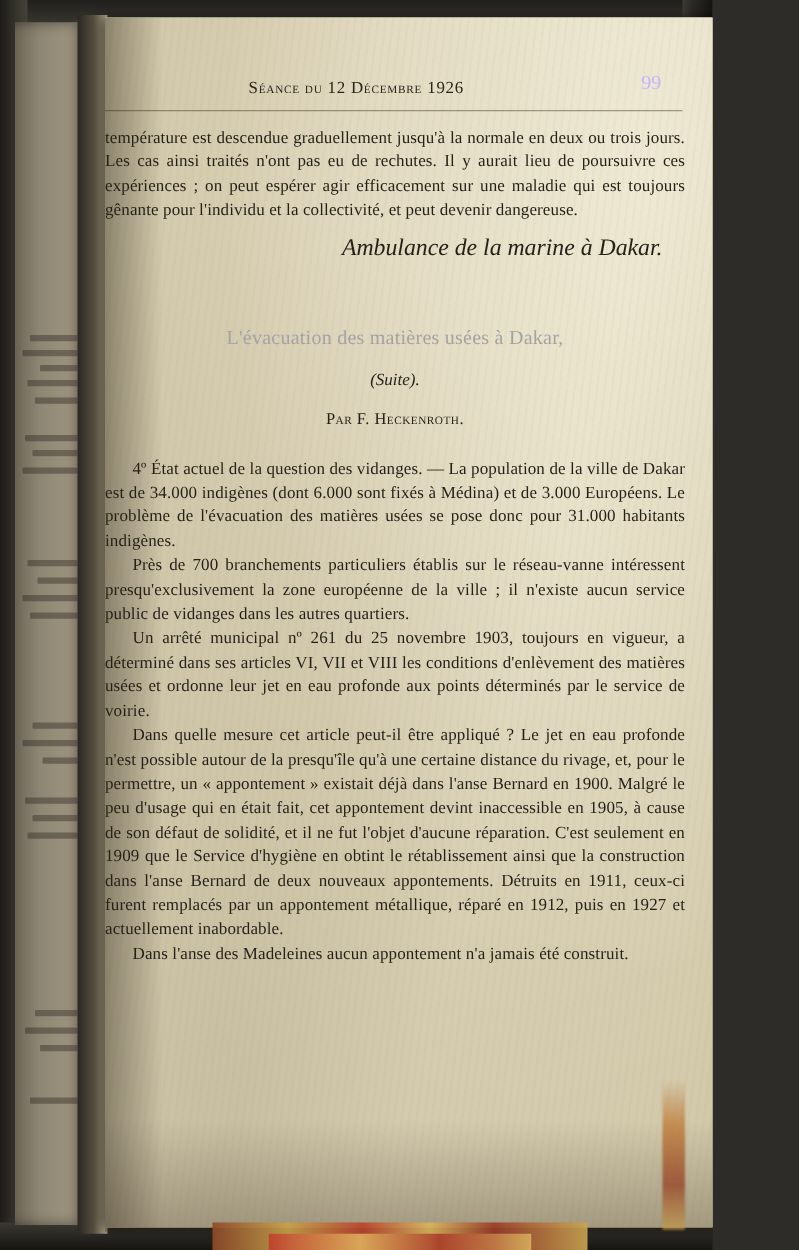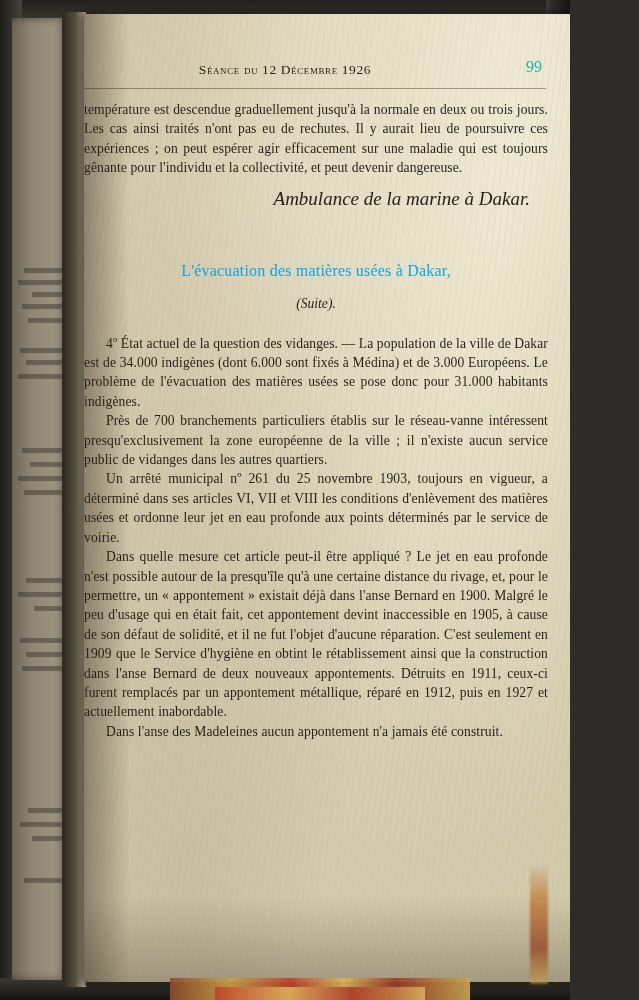--- a/index.html
+++ b/index.html
@@ -117,23 +117,23 @@
     position: absolute;
     left: 0; right: 0; top: 62px;
     text-align: center;
     font-variant: small-caps;
     font-size: 13.5px;
     letter-spacing: 0.6px;
     color: #2a2418;
   }
   .page-number {
     position: absolute;
-    right: 28px; top: 58px;
+    right: 41px; top: 58px;
     font-size: 16px;
-    color: #14b8a6;
+    color: #c4b5fd;
   }
   .rule {
     position: absolute;
     left: 84px; right: 24px; top: 88px;
     height: 1px;
     background: rgba(60,50,34,0.45);
   }
   .col {
     position: absolute;
     left: 84px;
@@ -157,21 +157,21 @@
     padding-right: 18px;
     font-style: italic;
     font-size: 19px;
     color: #241f17;
   }
   .article-title {
     margin-top: 52px;
     text-align: center;
     font-size: 16px;
     letter-spacing: 0.2px;
-    color: #0ea5e9;
+    color: #a3a3a3;
   }
   .suite {
     margin-top: 16px;
     text-align: center;
     font-style: italic;
     font-size: 13.6px;
   }
   .byline {
     margin-top: 15px;
     text-align: center;
@@ -256,20 +256,21 @@
     <div class="rule"></div>
 
     <div class="col">
 
       <p class="noindent">température est descendue graduellement jusqu'à la normale en deux ou trois jours. Les cas ainsi traités n'ont pas eu de rechutes. Il y aurait lieu de poursuivre ces expériences ; on peut espérer agir efficacement sur une maladie qui est toujours gênante pour l'individu et la collectivité, et peut devenir dangereuse.</p>
 
       <div class="attrib">Ambulance de la marine à Dakar.</div>
 
       <div class="article-title">L'évacuation des matières usées à Dakar,</div>
       <div class="suite">(Suite).</div>
+      <div class="byline">Par F. Heckenroth.</div>
 
       <div class="body-start"></div>
       <p class="indent">4º État actuel de la question des vidanges. — La population de la ville de Dakar est de 34.000 indigènes (dont 6.000 sont fixés à Médina) et de 3.000 Européens. Le problème de l'évacuation des matières usées se pose donc pour 31.000 habitants indigènes.</p>
       <p class="indent">Près de 700 branchements particuliers établis sur le réseau-vanne intéressent presqu'exclusivement la zone européenne de la ville ; il n'existe aucun service public de vidanges dans les autres quartiers.</p>
       <p class="indent">Un arrêté municipal nº 261 du 25 novembre 1903, toujours en vigueur, a déterminé dans ses articles VI, VII et VIII les conditions d'enlèvement des matières usées et ordonne leur jet en eau profonde aux points déterminés par le service de voirie.</p>
       <p class="indent">Dans quelle mesure cet article peut-il être appliqué ? Le jet en eau profonde n'est possible autour de la presqu'île qu'à une certaine distance du rivage, et, pour le permettre, un « appontement » existait déjà dans l'anse Bernard en 1900. Malgré le peu d'usage qui en était fait, cet appontement devint inaccessible en 1905, à cause de son défaut de solidité, et il ne fut l'objet d'aucune réparation. C'est seulement en 1909 que le Service d'hygiène en obtint le rétablissement ainsi que la construction dans l'anse Bernard de deux nouveaux appontements. Détruits en 1911, ceux-ci furent remplacés par un appontement métallique, réparé en 1912, puis en 1927 et actuellement inabordable.</p>
       <p class="indent">Dans l'anse des Madeleines aucun appontement n'a jamais été construit.</p>
 
     </div>
 

